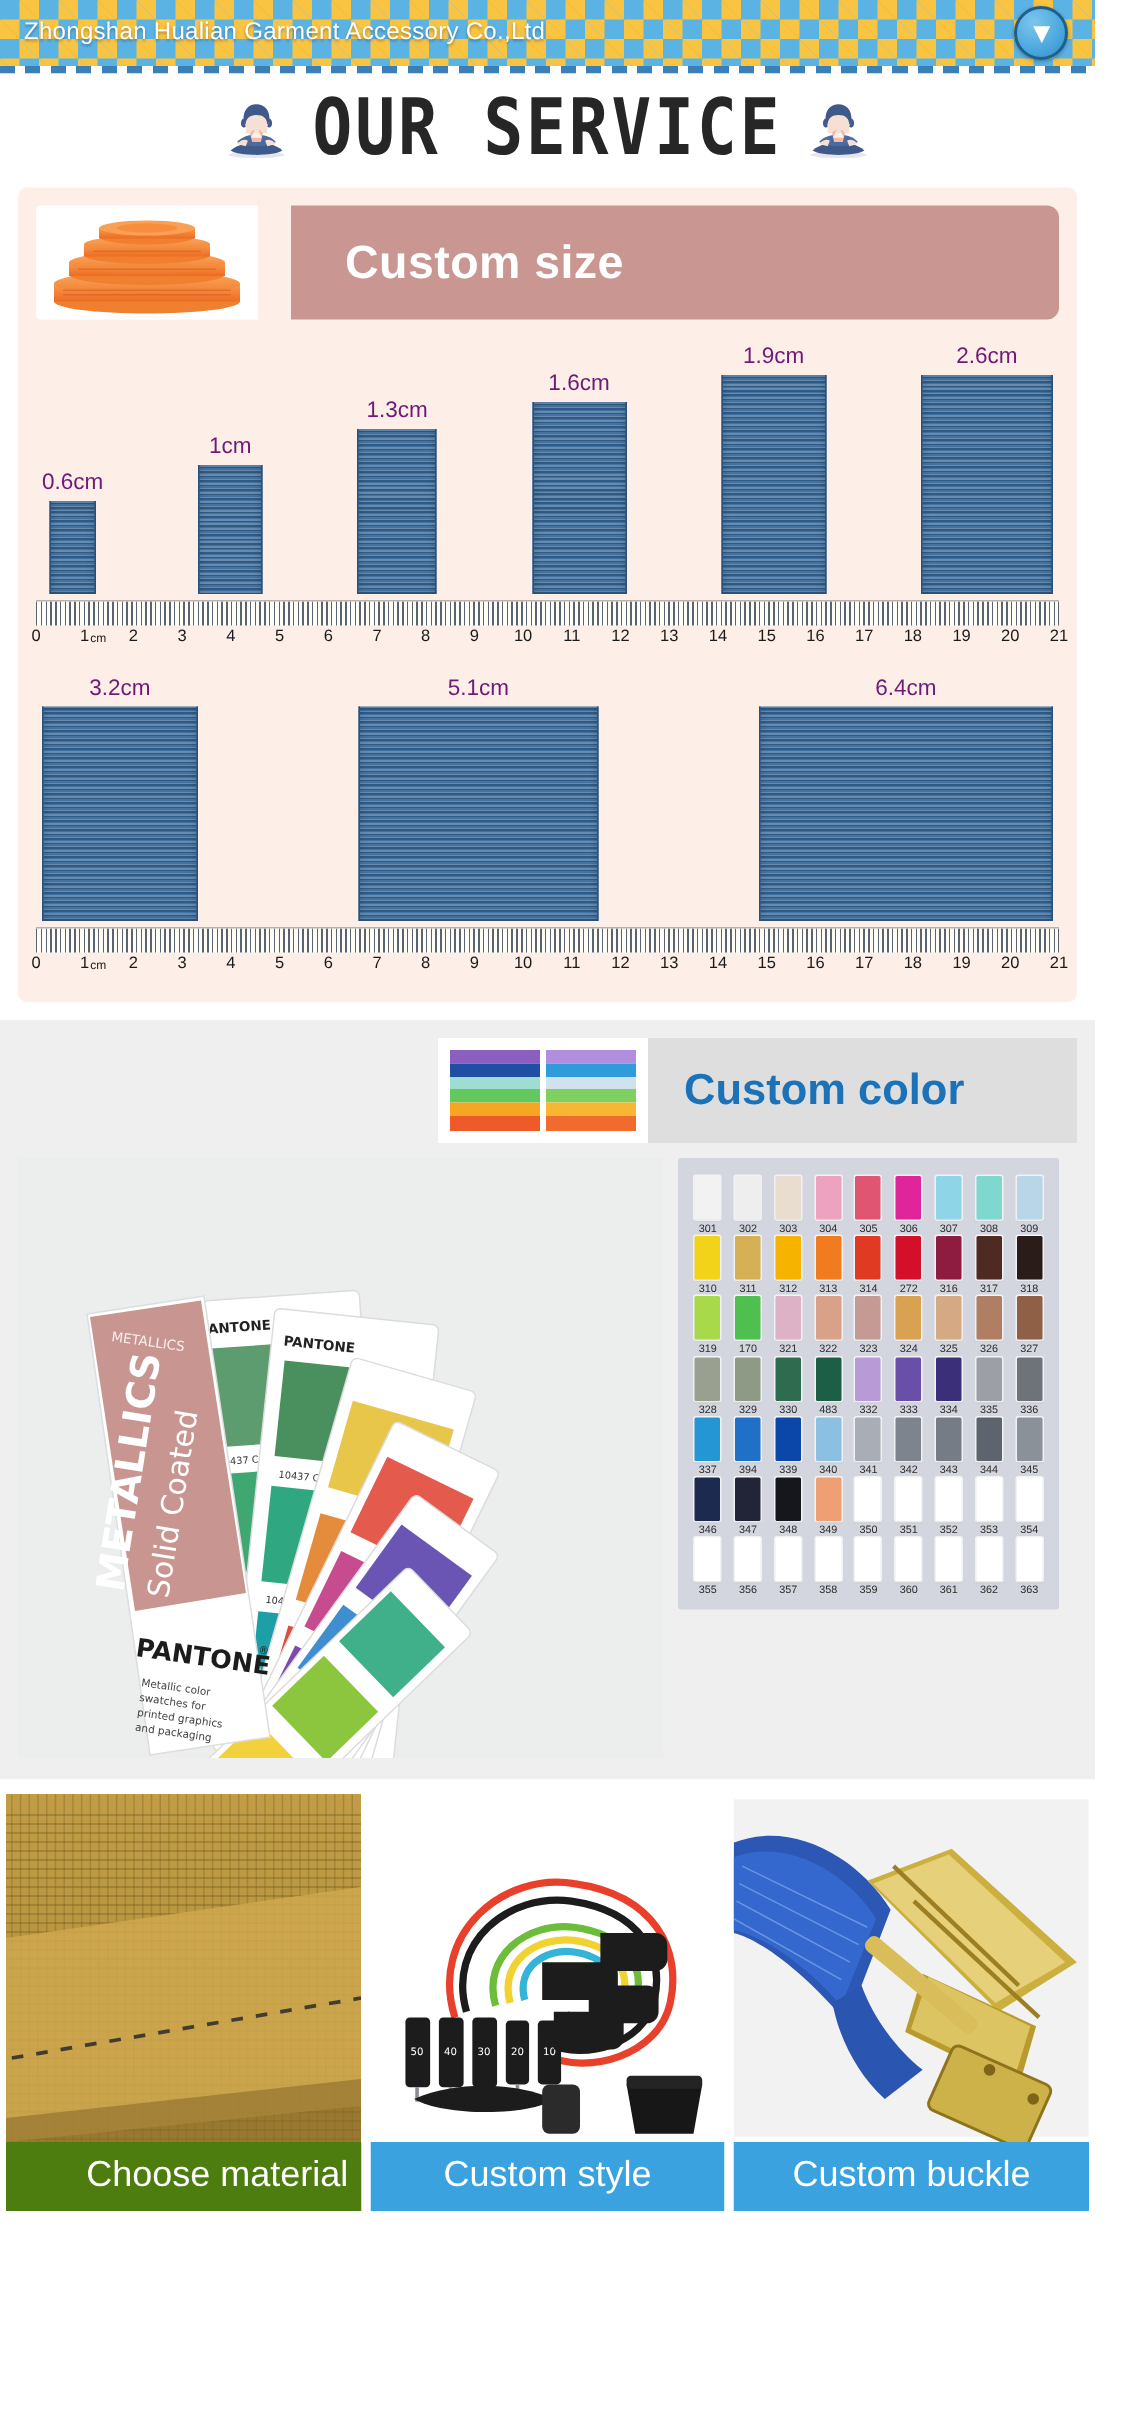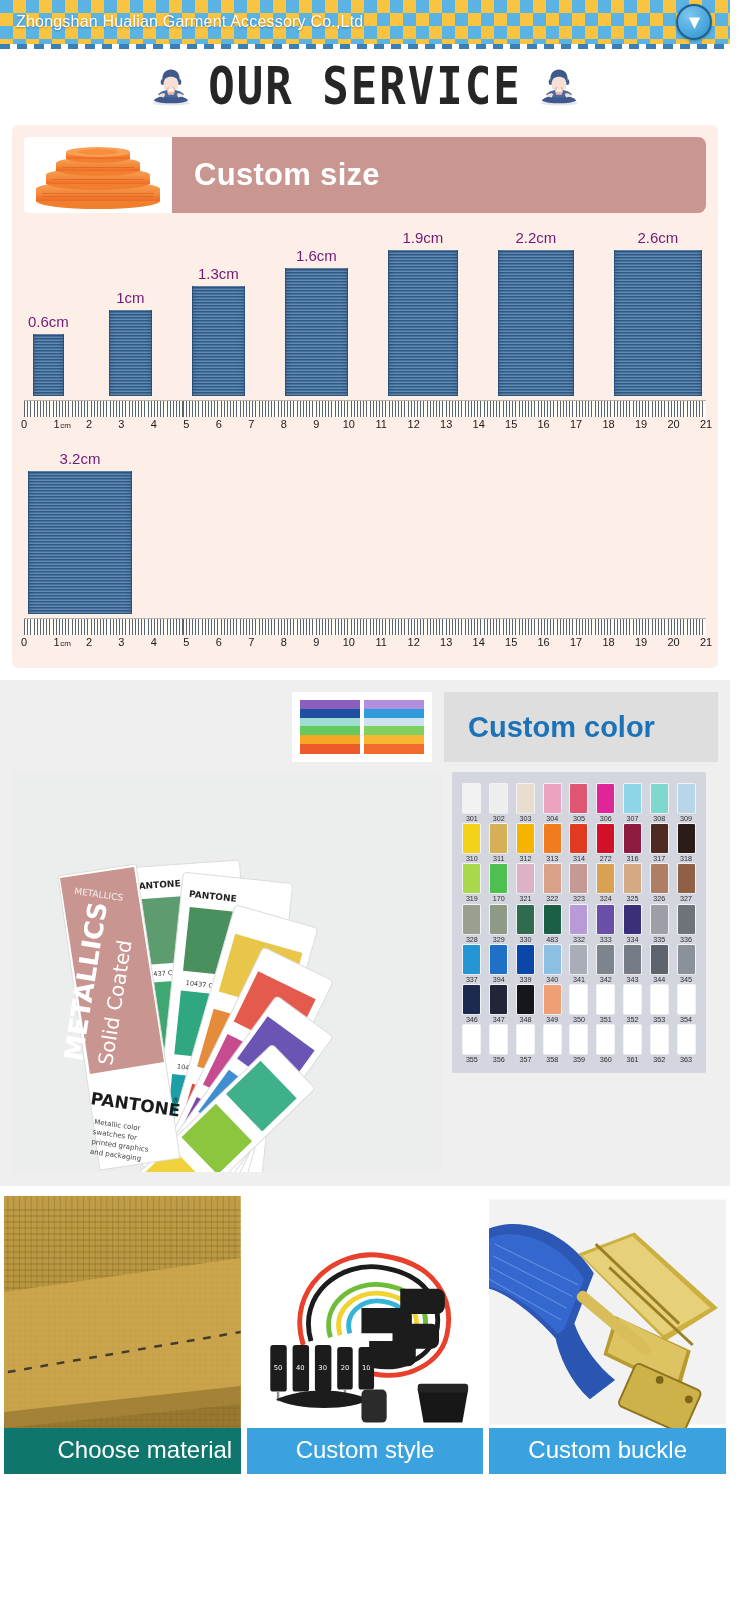--- a/index.html
+++ b/index.html
@@ -89,21 +89,22 @@
     display: flex; align-items: center; justify-content: center;
     border-radius: 3px 0 0 3px;
     overflow: hidden;
   }
   .rolls-svg { width: 140px; height: 72px; display: block; }
   .size-label-band {
     flex: 1 1 auto;
     background: #c99691;
     border-radius: 0 8px 8px 0;
     display: flex; align-items: center;
-    padding-left: 22px;
+    padding-left: 36px;
+    margin-left: 22px;
   }
   .size-label-band .txt {
     color: #ffffff; font-size: 31px; font-weight: bold; letter-spacing: .3px;
   }
 
   
   .sample-row {
     display: flex; align-items: flex-end; justify-content: space-between;
     padding: 0 4px; margin-top: 16px;
   }
@@ -141,21 +142,20 @@
     font-size: 11px; color: #1a1a1a; transform: translateX(-50%);
     white-space: nowrap;
   }
   .ruler-nums span.unit { font-size: 8px; }
 
   
   .color-section { background: #efefef; padding: 12px 0 14px; margin-top: 12px; }
   .color-header {
     display: flex; align-items: stretch; height: 70px;
     margin: 0 12px 0 292px;
-    gap: 12px;
   }
   .rainbow-box { width: 140px; flex: 0 0 auto; background: #fff; }
   .rainbow-svg { width: 140px; height: 70px; display: block; }
   .color-label-band {
     flex: 1 1 auto; background: #dedede;
     display: flex; align-items: center; padding-left: 24px;
   }
   .color-label-band .txt {
     color: #1c72b8; font-size: 29px; font-weight: bold;
   }
@@ -295,24 +295,20 @@
         </div>
         <div class="sample">
           <div class="cap">1.6cm</div>
           <div class="strip" style="width: 63px; height: 128px; background-color: rgb(58, 107, 156);"></div>
         </div>
         <div class="sample">
           <div class="cap">1.9cm</div>
           <div class="strip" style="width: 70px; height: 146px; background-color: rgb(58, 107, 156);"></div>
         </div>
         <div class="sample">
-          <div class="cap">2.2cm</div>
-          <div class="strip" style="width: 76px; height: 146px; background-color: rgb(58, 107, 156);"></div>
-        </div>
-        <div class="sample">
           <div class="cap">2.6cm</div>
           <div class="strip" style="width: 88px; height: 146px; background-color: rgb(58, 107, 156);"></div>
         </div>
       </div>
 
     <div class="ruler">
       <div class="ruler-ticks"></div>
       <div class="ruler-nums" id="rulerNums1">
           <span style="left: 0%;">0</span>
           <span style="left: 4.7619%;">1</span>
@@ -337,20 +333,28 @@
           <span style="left: 90.4762%;">19</span>
           <span style="left: 95.2381%;">20</span>
           <span style="left: 100%;">21</span>
         </div>
     </div>
 
     <div class="sample-row" id="row2">
         <div class="sample">
           <div class="cap">3.2cm</div>
           <div class="strip" style="width: 104px; height: 143px; background-color: rgb(58, 107, 156);"></div>
+        </div>
+        <div class="sample">
+          <div class="cap">5.1cm</div>
+          <div class="strip" style="width: 160px; height: 143px; background-color: rgb(58, 107, 156);"></div>
+        </div>
+        <div class="sample">
+          <div class="cap">6.4cm</div>
+          <div class="strip" style="width: 196px; height: 143px; background-color: rgb(58, 107, 156);"></div>
         </div>
       </div>
 
     <div class="ruler">
       <div class="ruler-ticks"></div>
       <div class="ruler-nums" id="rulerNums2">
           <span style="left: 0%;">0</span>
           <span style="left: 4.7619%;">1</span>
           <span class="unit" style="left: calc(4.7619% + 9px); top: 3px;">cm</span>
           <span style="left: 9.52381%;">2</span>
@@ -782,21 +786,21 @@
                  M148 0 V232 M154 0 V232 M160 0 V232 M166 0 V232 M172 0 V232 M178 0 V232
                  M184 0 V232 M190 0 V232 M196 0 V232 M202 0 V232 M208 0 V232 M214 0 V232
                  M220 0 V232 M226 0 V232 M232 0 V232 M238 0 V232"></path>
       </g>
       <path d="M0 96 L244 62 L244 208 L0 232 Z" fill="#cfa84f" opacity=".85"></path>
       <g stroke="#2b2b2b" stroke-width="2.5" stroke-dasharray="8 9" opacity=".85">
         <path d="M4 176 L244 136"></path>
       </g>
       <path d="M0 216 L244 190 L244 232 L0 232 Z" fill="#8a6c2c" opacity=".6"></path>
     </svg></div>
-        <div class="card-cap" style="background: #0f766e; padding-left: 47px;">Choose material</div>
+        <div class="card-cap" style="background: #4d7c0f; padding-left: 47px;">Choose material</div>
       </div>
       <div class="card">
         <div class="card-img">
     <svg viewBox="0 0 244 232" width="100%" height="100%">
       <rect width="244" height="232" fill="#ffffff"></rect>
       <g fill="none" stroke-width="5">
         <path d="M58 150 C40 92 92 50 140 58 C196 66 214 104 206 140 C198 176 150 190 120 176" stroke="#e8402a"></path>
         <path d="M66 146 C52 98 96 64 138 70 C186 77 202 108 195 138 C188 168 148 180 122 168" stroke="#1c1c1c"></path>
         <path d="M86 142 C76 108 108 84 140 88 C176 93 188 114 183 136 C178 158 148 166 128 158" stroke="#6dbd3a"></path>
         <path d="M96 140 C88 112 114 94 140 97 C168 101 178 118 174 135 C170 153 148 159 132 153" stroke="#f2d230"></path>

